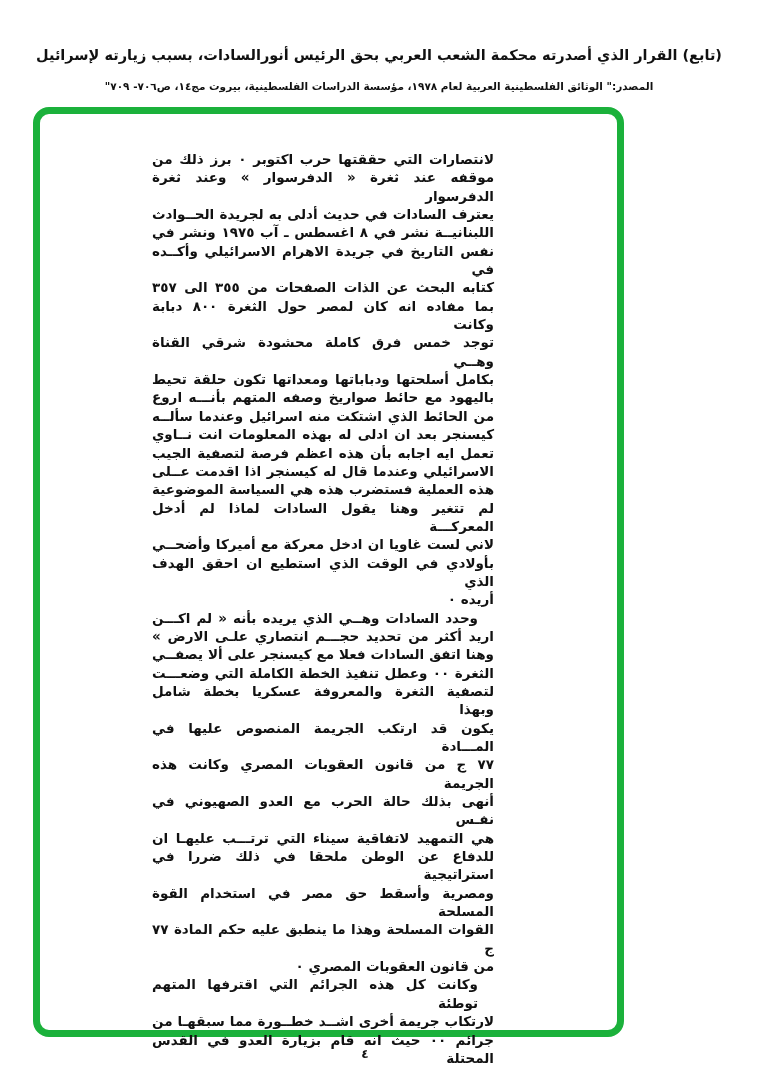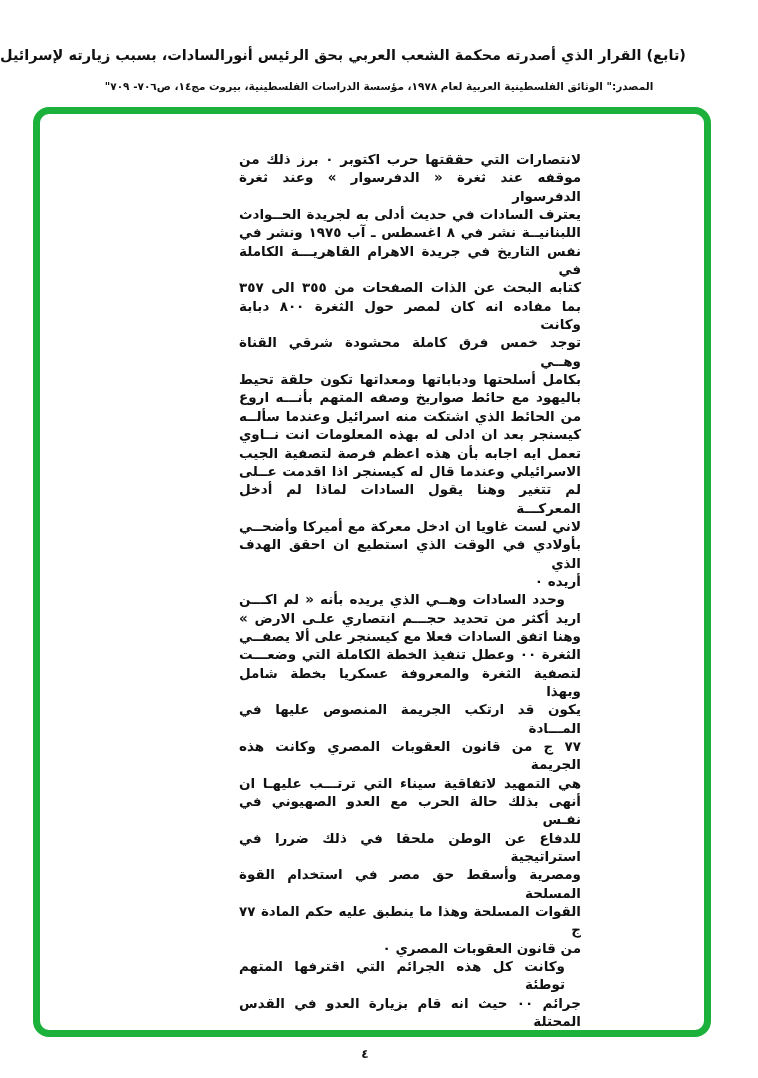--- a/index.html
+++ b/index.html
@@ -13,21 +13,21 @@
     position: relative;
     font-family: "DejaVu Sans", sans-serif;
     color: #111111;
     overflow: hidden;
   }
   .header-title {
     position: absolute;
     top: 47px;
     left: 0;
     width: 758px;
-    text-align: left;
+    text-align: center;
     direction: rtl;
     font-size: 14.5px;
     font-weight: 700;
     letter-spacing: 0;
     white-space: nowrap;
   }
   .header-source {
     position: absolute;
     top: 80px;
     left: 0;
@@ -35,21 +35,21 @@
     text-align: center;
     direction: rtl;
     font-size: 10.5px;
     font-weight: 700;
     white-space: nowrap;
   }
   .green-box {
     position: absolute;
     left: 33px;
     top: 107px;
-    width: 678px;
+    width: 591px;
     height: 930px;
     box-sizing: border-box;
     border: 7px solid #1bb13b;
     border-radius: 16px;
     background: #ffffff;
   }
   .text-column {
     position: absolute;
     top: 36px;
     right: 123px;
@@ -91,45 +91,47 @@
 <div class="header-title">(تابع) القرار الذي أصدرته محكمة الشعب العربي بحق الرئيس أنورالسادات، بسبب زيارته لإسرائيل</div>
 
 <div class="header-source">المصدر:" الوثائق الفلسطينية العربية لعام ١٩٧٨، مؤسسة الدراسات الفلسطينية، بيروت مج١٤، ص٧٠٦- ٧٠٩"</div>
 
 <div class="green-box">
   <div class="text-column" id="body-text">
       <div class="line">لانتصارات التي حققتها حرب اكتوبر ٠ برز ذلك من</div>
       <div class="line">موقفه عند ثغرة « الدفرسوار » وعند ثغرة الدفرسوار</div>
       <div class="line">يعترف السادات في حديث أدلى به لجريدة الحــوادث</div>
       <div class="line">اللبنانيــة نشر في ٨ اغسطس ـ آب ١٩٧٥ ونشر في</div>
-      <div class="line">نفس التاريخ في جريدة الاهرام القاهريـــة الكاملة في</div>
+      <div class="line">نفس التاريخ في جريدة الاهرام الاسرائيلي وأكــده في</div>
       <div class="line">كتابه البحث عن الذات الصفحات من ٣٥٥ الى ٣٥٧</div>
       <div class="line">بما مفاده انه كان لمصر حول الثغرة ٨٠٠ دبابة وكانت</div>
       <div class="line">توجد خمس فرق كاملة محشودة شرقي القناة وهــي</div>
       <div class="line">بكامل أسلحتها ودباباتها ومعداتها تكون حلقة تحيط</div>
       <div class="line">باليهود مع حائط صواريخ وصفه المتهم بأنـــه اروع</div>
       <div class="line">من الحائط الذي اشتكت منه اسرائيل وعندما سألــه</div>
       <div class="line">كيسنجر بعد ان ادلى له بهذه المعلومات انت نــاوي</div>
       <div class="line">تعمل ايه اجابه بأن هذه اعظم فرصة لتصفية الجيب</div>
       <div class="line">الاسرائيلي وعندما قال له كيسنجر اذا اقدمت عــلى</div>
+      <div class="line">هذه العملية فستضرب هذه هي السياسة الموضوعية</div>
       <div class="line">لم تتغير وهنا يقول السادات لماذا لم أدخل المعركـــة</div>
       <div class="line">لاني لست غاويا ان ادخل معركة مع أميركا وأضحــي</div>
       <div class="line">بأولادي في الوقت الذي استطيع ان احقق الهدف الذي</div>
       <div class="line no-justify">أريده ٠</div>
       <div class="line indent">وحدد السادات وهــي الذي يريده بأنه « لم اكـــن</div>
       <div class="line">اريد أكثر من تحديد حجـــم انتصاري علـى الارض »</div>
       <div class="line">وهنا اتفق السادات فعلا مع كيسنجر على ألا يصفــي</div>
       <div class="line">الثغرة ٠٠ وعطل تنفيذ الخطة الكاملة التي وضعـــت</div>
       <div class="line">لتصفية الثغرة والمعروفة عسكريا بخطة شامل وبهذا</div>
       <div class="line">يكون قد ارتكب الجريمة المنصوص عليها في المـــادة</div>
       <div class="line">٧٧ ج من قانون العقوبات المصري وكانت هذه الجريمة</div>
+      <div class="line">أنهى بذلك حالة الحرب مع العدو الصهيوني في نفـس</div>
       <div class="line">هي التمهيد لاتفاقية سيناء التي ترتـــب عليهـا ان</div>
-      <div class="line">أنهى بذلك حالة الحرب مع العدو الصهيوني في نفـس</div>
       <div class="line">للدفاع عن الوطن ملحقا في ذلك ضررا في استراتيجية</div>
       <div class="line">ومصرية وأسقط حق مصر في استخدام القوة المسلحة</div>
       <div class="line">القوات المسلحة وهذا ما ينطبق عليه حكم المادة ٧٧ ج</div>
       <div class="line no-justify">من قانون العقوبات المصري ٠</div>
       <div class="line indent">وكانت كل هذه الجرائم التي اقترفها المتهم توطئة</div>
+      <div class="line">لارتكاب جريمة أخرى اشــد خطــورة مما سبقهـا من</div>
       <div class="line">جرائم ٠٠ حيث انه قام بزيارة العدو في القدس المحتلة</div>
     </div>
 </div>
 
 <div class="page-number">٤</div>
 
 </body></html>

